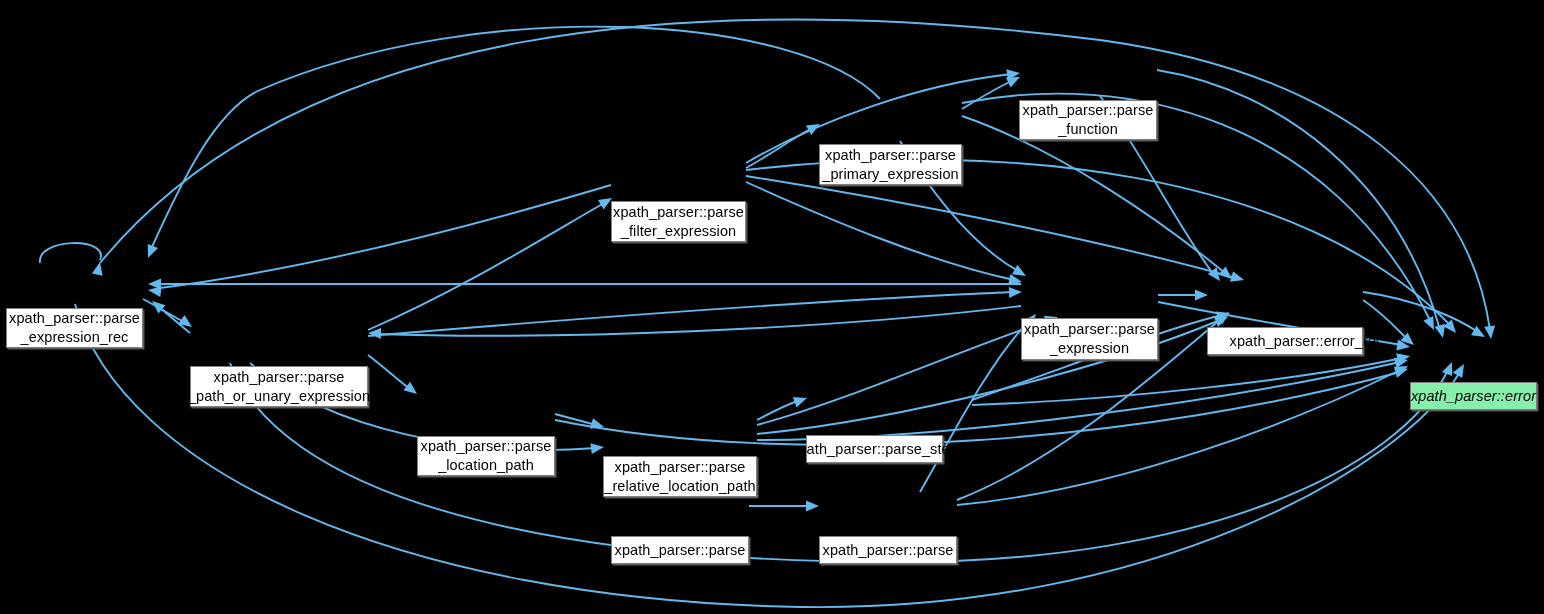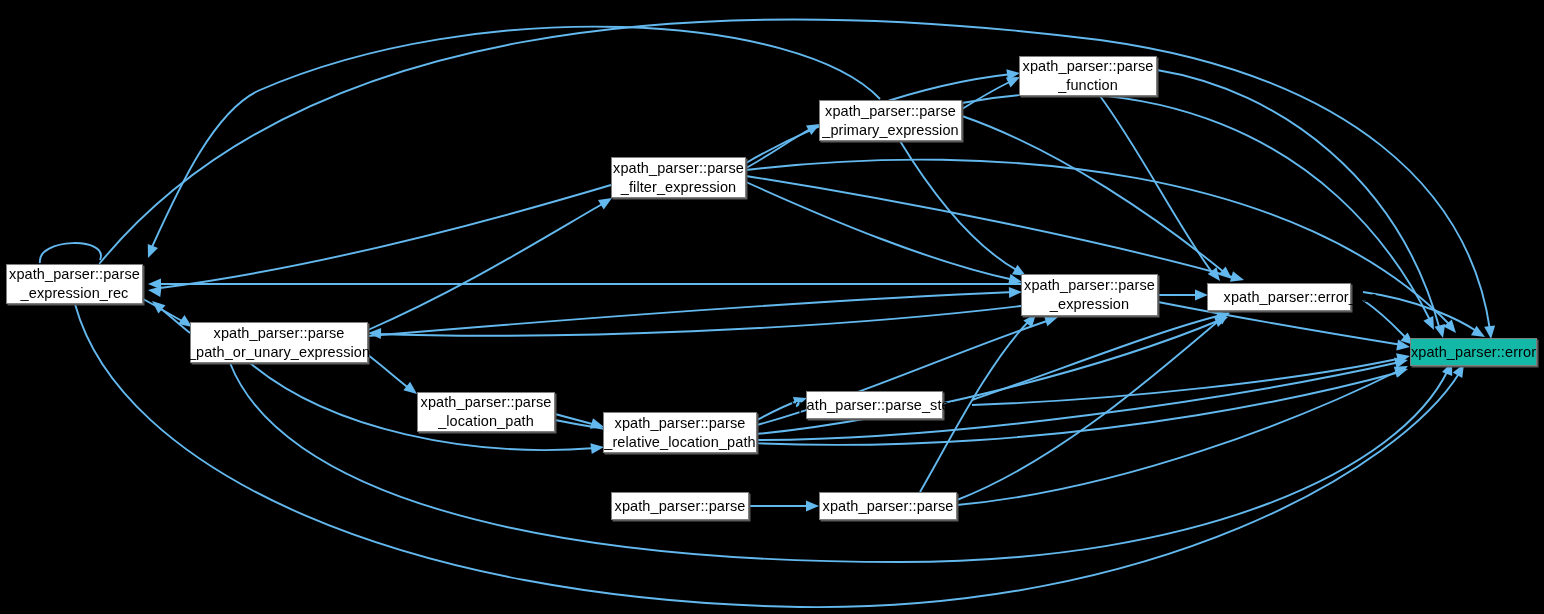--- a/index.html
+++ b/index.html
@@ -33,23 +33,25 @@
     flex-direction: column;
     align-items: center;
     justify-content: center;
     color: #000000;
     font-size: 14.5px;
     line-height: 19px;
     letter-spacing: 0.1px;
     white-space: nowrap;
     text-align: center;
     font-family: "Liberation Sans", sans-serif;
+    margin-top: 44px;
   }
   .node-box.highlight {
-    background: #14b8a6;
+    background: #86efac;
+    font-style: italic;
   }
   .node-line {
     display: block;
   }
 </style>
 </head>
 <body>
 
 <div id="graph-root">
   <svg id="graph-canvas" viewBox="0 0 1544 614" xmlns="http://www.w3.org/2000/svg">
@@ -236,21 +238,21 @@
         <span class="node-line">_primary_expression</span>
       </div>
       <div class="node-box" style="left: 1019px; top: 56px; width: 138px; height: 40px;">
         <span class="node-line">xpath_parser::parse</span>
         <span class="node-line">_function</span>
       </div>
       <div class="node-box" style="left: 1021px; top: 274px; width: 137px; height: 42px;">
         <span class="node-line">xpath_parser::parse</span>
         <span class="node-line">_expression</span>
       </div>
-      <div class="node-box" style="left: 1207px; top: 283px; width: 144px; height: 28px; padding-left: 43px;">
+      <div class="node-box" style="left: 1207px; top: 283px; width: 156px; height: 28px; padding-left: 43px;">
         <span class="node-line">xpath_parser::error_rec</span>
       </div>
       <div class="node-box highlight" style="left: 1410px; top: 338px; width: 127px; height: 28px;">
         <span class="node-line">xpath_parser::error</span>
       </div>
       <div class="node-box" style="left: 417px; top: 392px; width: 138px; height: 40px;">
         <span class="node-line">xpath_parser::parse</span>
         <span class="node-line">_location_path</span>
       </div>
       <div class="node-box" style="left: 603px; top: 412px; width: 154px; height: 41px;">

